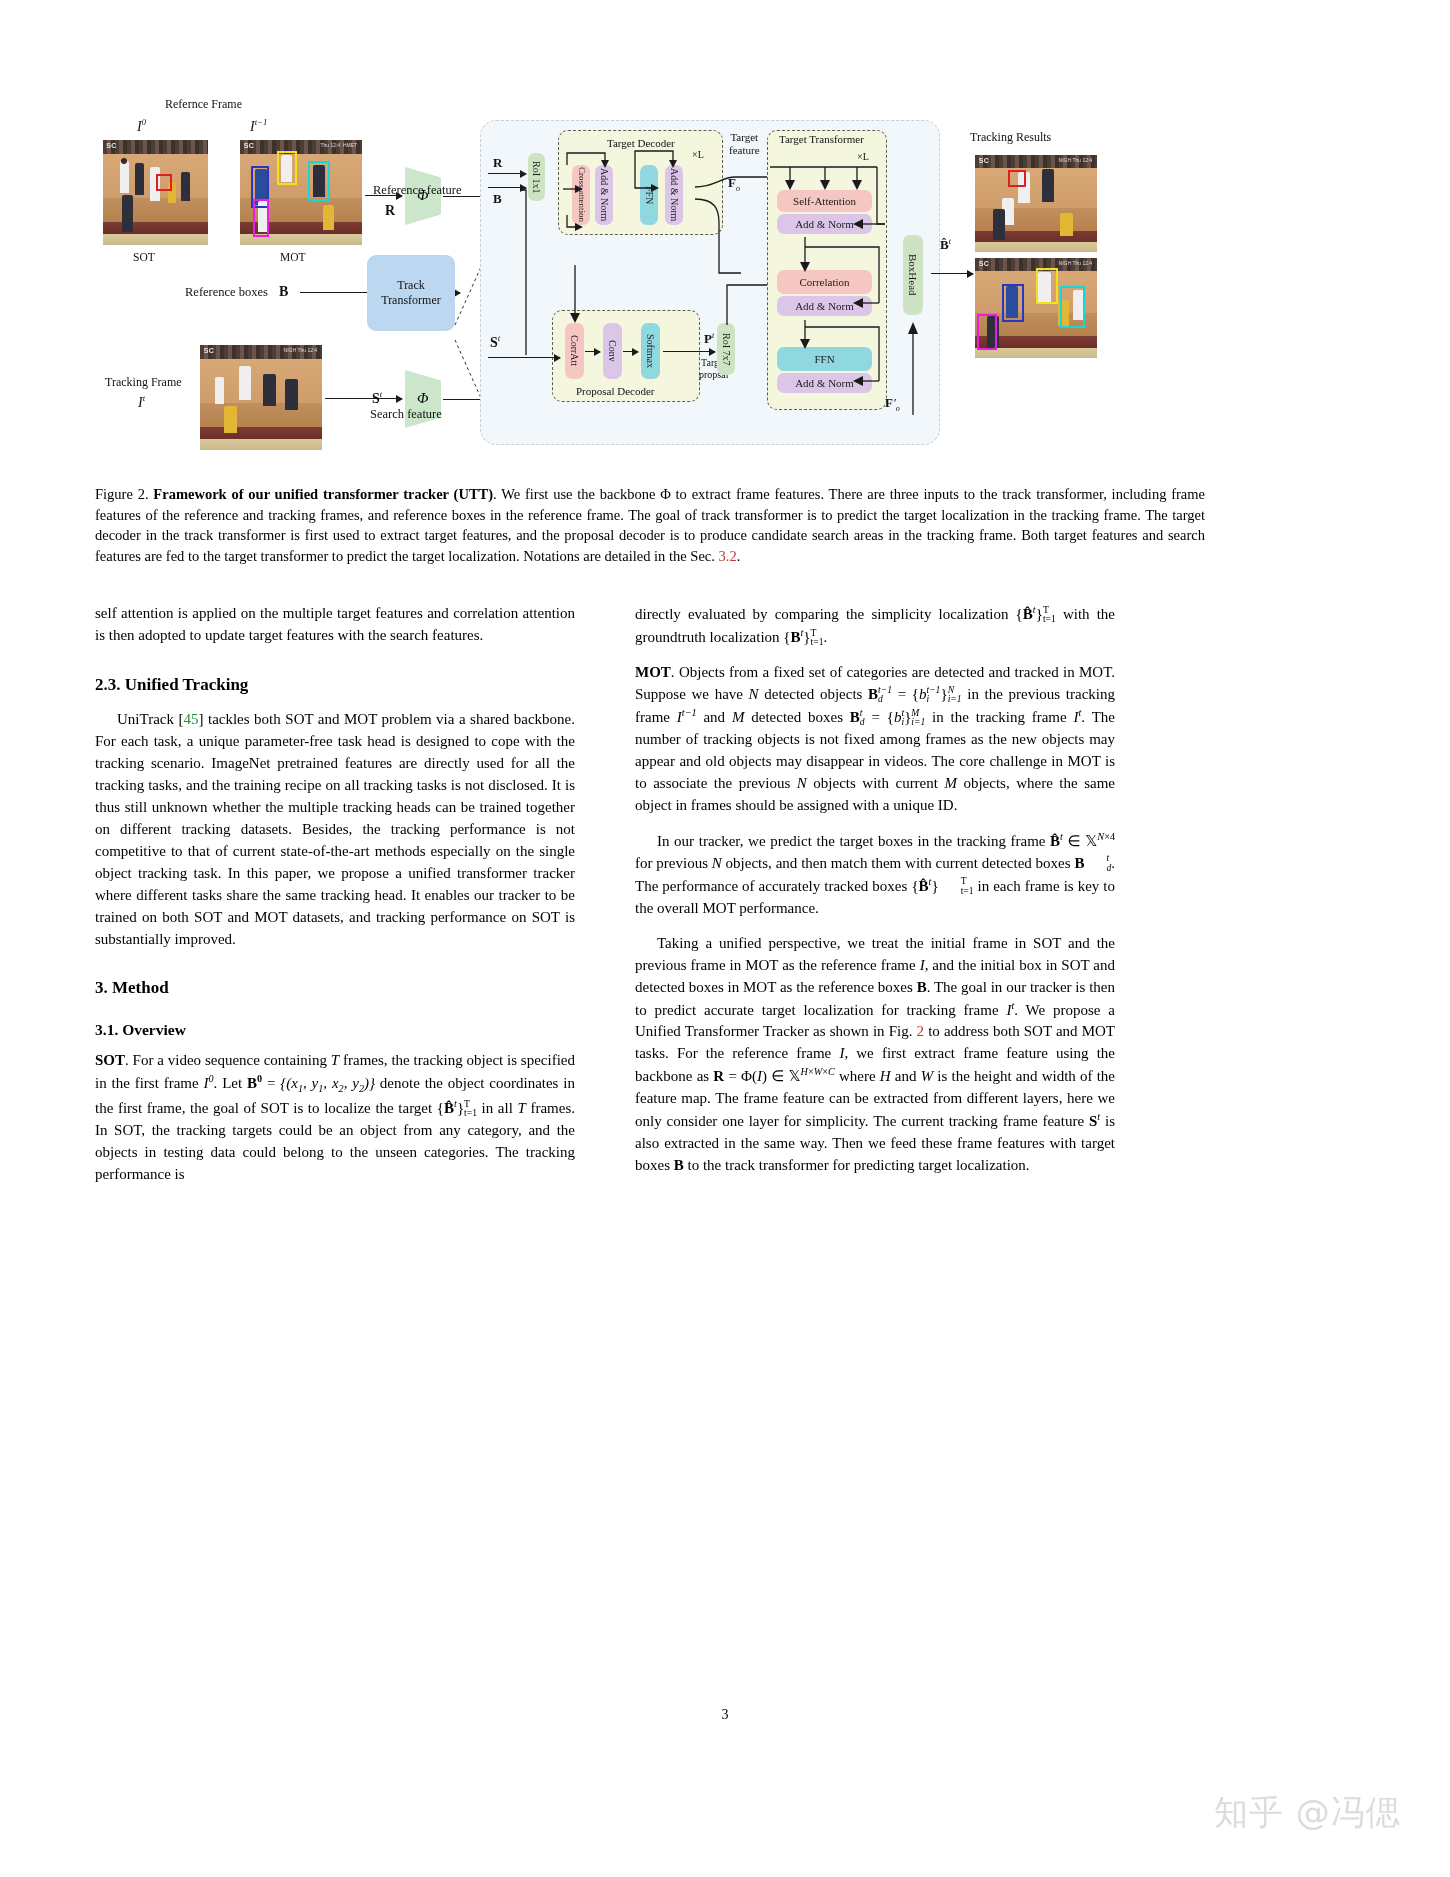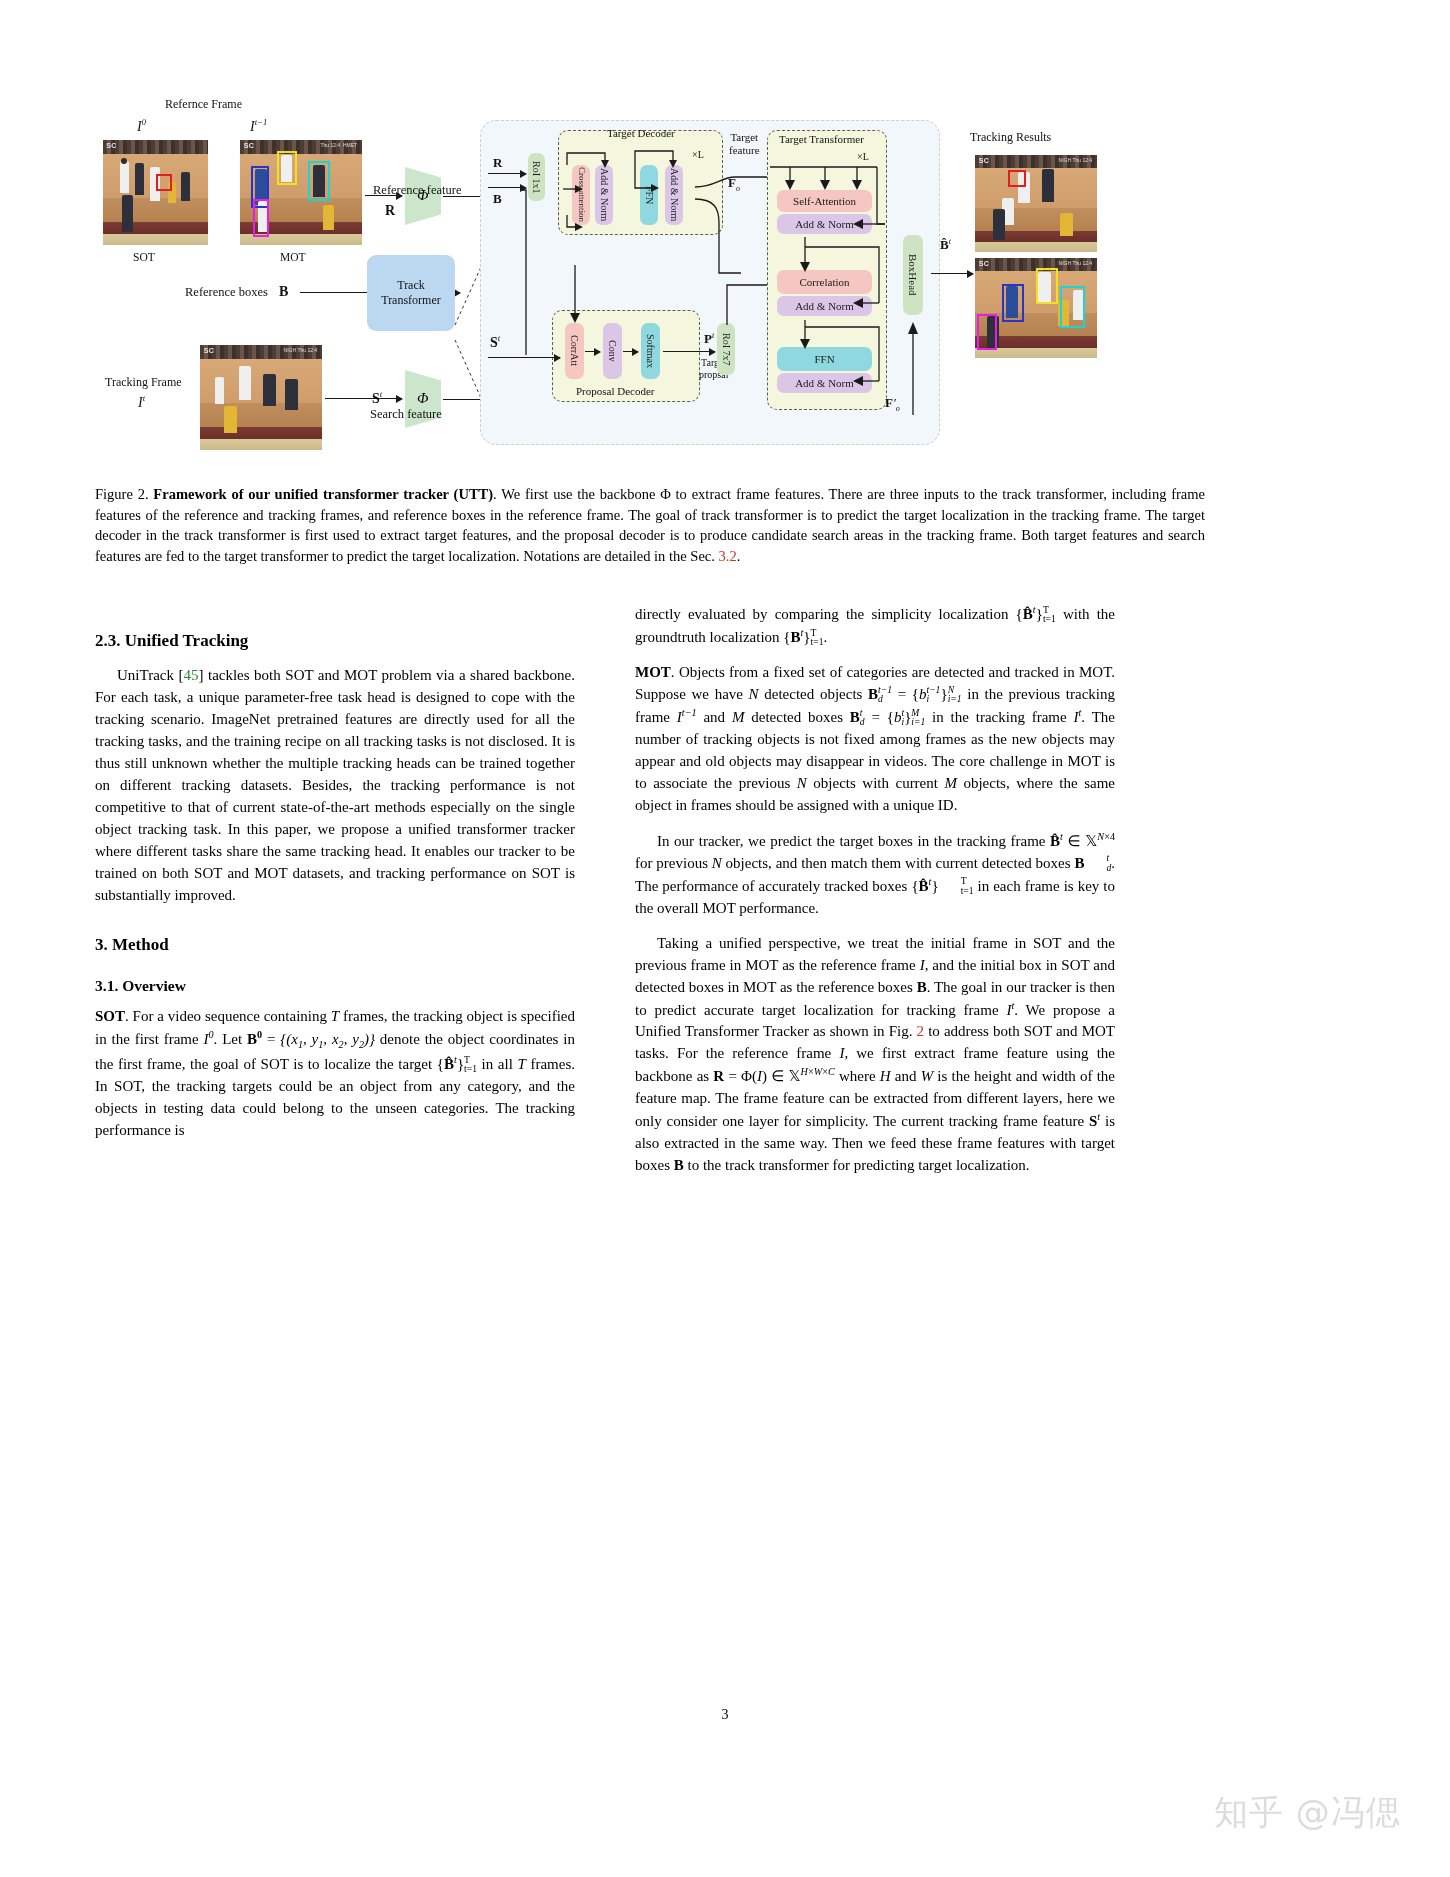--- a/index.html
+++ b/index.html
@@ -230,21 +230,21 @@
     <div class="fig-label bf" style="left:398px; top:60px; font-size:13px;">R</div>
     <div class="arrow-h ah" style="left:393px; top:78px; width:38px;"></div>
     <div class="fig-label bf" style="left:398px; top:96px; font-size:13px;">B</div>
     <div class="arrow-h ah" style="left:393px; top:92px; width:38px;"></div>
 
     <div class="mod green vert" style="left:433px; top:58px; width:17px; height:48px;">
       <span>RoI 1x1</span>
     </div>
 
     <div class="dashbox" style="left:463px; top:35px; width:165px; height:105px;"></div>
-    <div class="fig-label" style="left:512px; top:32px; font-size:11px;">Target Decoder</div>
+    <div class="fig-label" style="left:512px; top:42px; font-size:11px;">Target Decoder</div>
     <div class="fig-label" style="left:597px; top:54px; font-size:10px;">×L</div>
 
     <div class="mod pink vert" style="left:477px; top:70px; width:18px; height:60px; font-size:9px;">
       <span>
         <span>Cross-</span><span>attention</span>
       </span>
     </div>
     <div class="mod lilac vert" style="left:500px; top:70px; width:18px; height:60px;">
       <span>Add &amp; Norm</span>
     </div>
@@ -409,20 +409,21 @@
       <div class="bbox" style="left:70%; top:28%; width:20%; height:42%; border-color:#19d6d6;"></div>
     </div>
   </div>
 
   <div class="caption">
     <span>Figure 2.</span>
     <b>Framework of our unified transformer tracker (UTT)</b><span>. We first use the backbone Φ to extract frame features. There are three inputs to the track transformer, including frame features of the reference and tracking frames, and reference boxes in the reference frame. The goal of track transformer is to predict the target localization in the tracking frame. The target decoder in the track transformer is first used to extract target features, and the proposal decoder is to produce candidate search areas in the tracking frame. Both target features and search features are fed to the target transformer to predict the target localization. Notations are detailed in the Sec. </span><span class="redlink">3.2</span><span>.</span>
   </div>
 
   <div class="col col-left">
+    <p class="noind">self attention is applied on the multiple target features and correlation attention is then adopted to update target features with the search features.</p>
 
     <h2 class="sec">2.3. Unified Tracking</h2>
 
     <p><span>UniTrack [</span><span class="greenlink">45</span><span>] tackles both SOT and MOT problem via a shared backbone. For each task, a unique parameter-free task head is designed to cope with the tracking scenario. ImageNet pretrained features are directly used for all the tracking tasks, and the training recipe on all tracking tasks is not disclosed. It is thus still unknown whether the multiple tracking heads can be trained together on different tracking datasets. Besides, the tracking performance is not competitive to that of current state-of-the-art methods especially on the single object tracking task. In this paper, we propose a unified transformer tracker where different tasks share the same tracking head. It enables our tracker to be trained on both SOT and MOT datasets, and tracking performance on SOT is substantially improved.</span></p>
 
     <h2 class="sec">3. Method</h2>
     <h3 class="sub-sec">3.1. Overview</h3>
 
 
     <p class="noind"><b>SOT</b><span>. For a video sequence containing </span><i>T</i><span> frames, the tracking object is specified in the first frame </span><i>I<sup class="frac-sup">0</sup></i><span>. Let </span><b>B<sup class="frac-sup">0</sup></b><span> = </span><i>{(x<sub class="frac-sub">1</sub>, y<sub class="frac-sub">1</sub>, x<sub class="frac-sub">2</sub>, y<sub class="frac-sub">2</sub>)}</i><span> denote the object coordinates in the first frame, the goal of SOT is to localize the target </span><span>{<b>B̂</b><sup class="frac-sup"><i>t</i></sup>}<span class="stack"><span>T</span><span>t=1</span></span></span><span> in all </span><i>T</i><span> frames. In SOT, the tracking targets could be an object from any category, and the objects in testing data could belong to the unseen categories. The tracking performance is</span></p>

